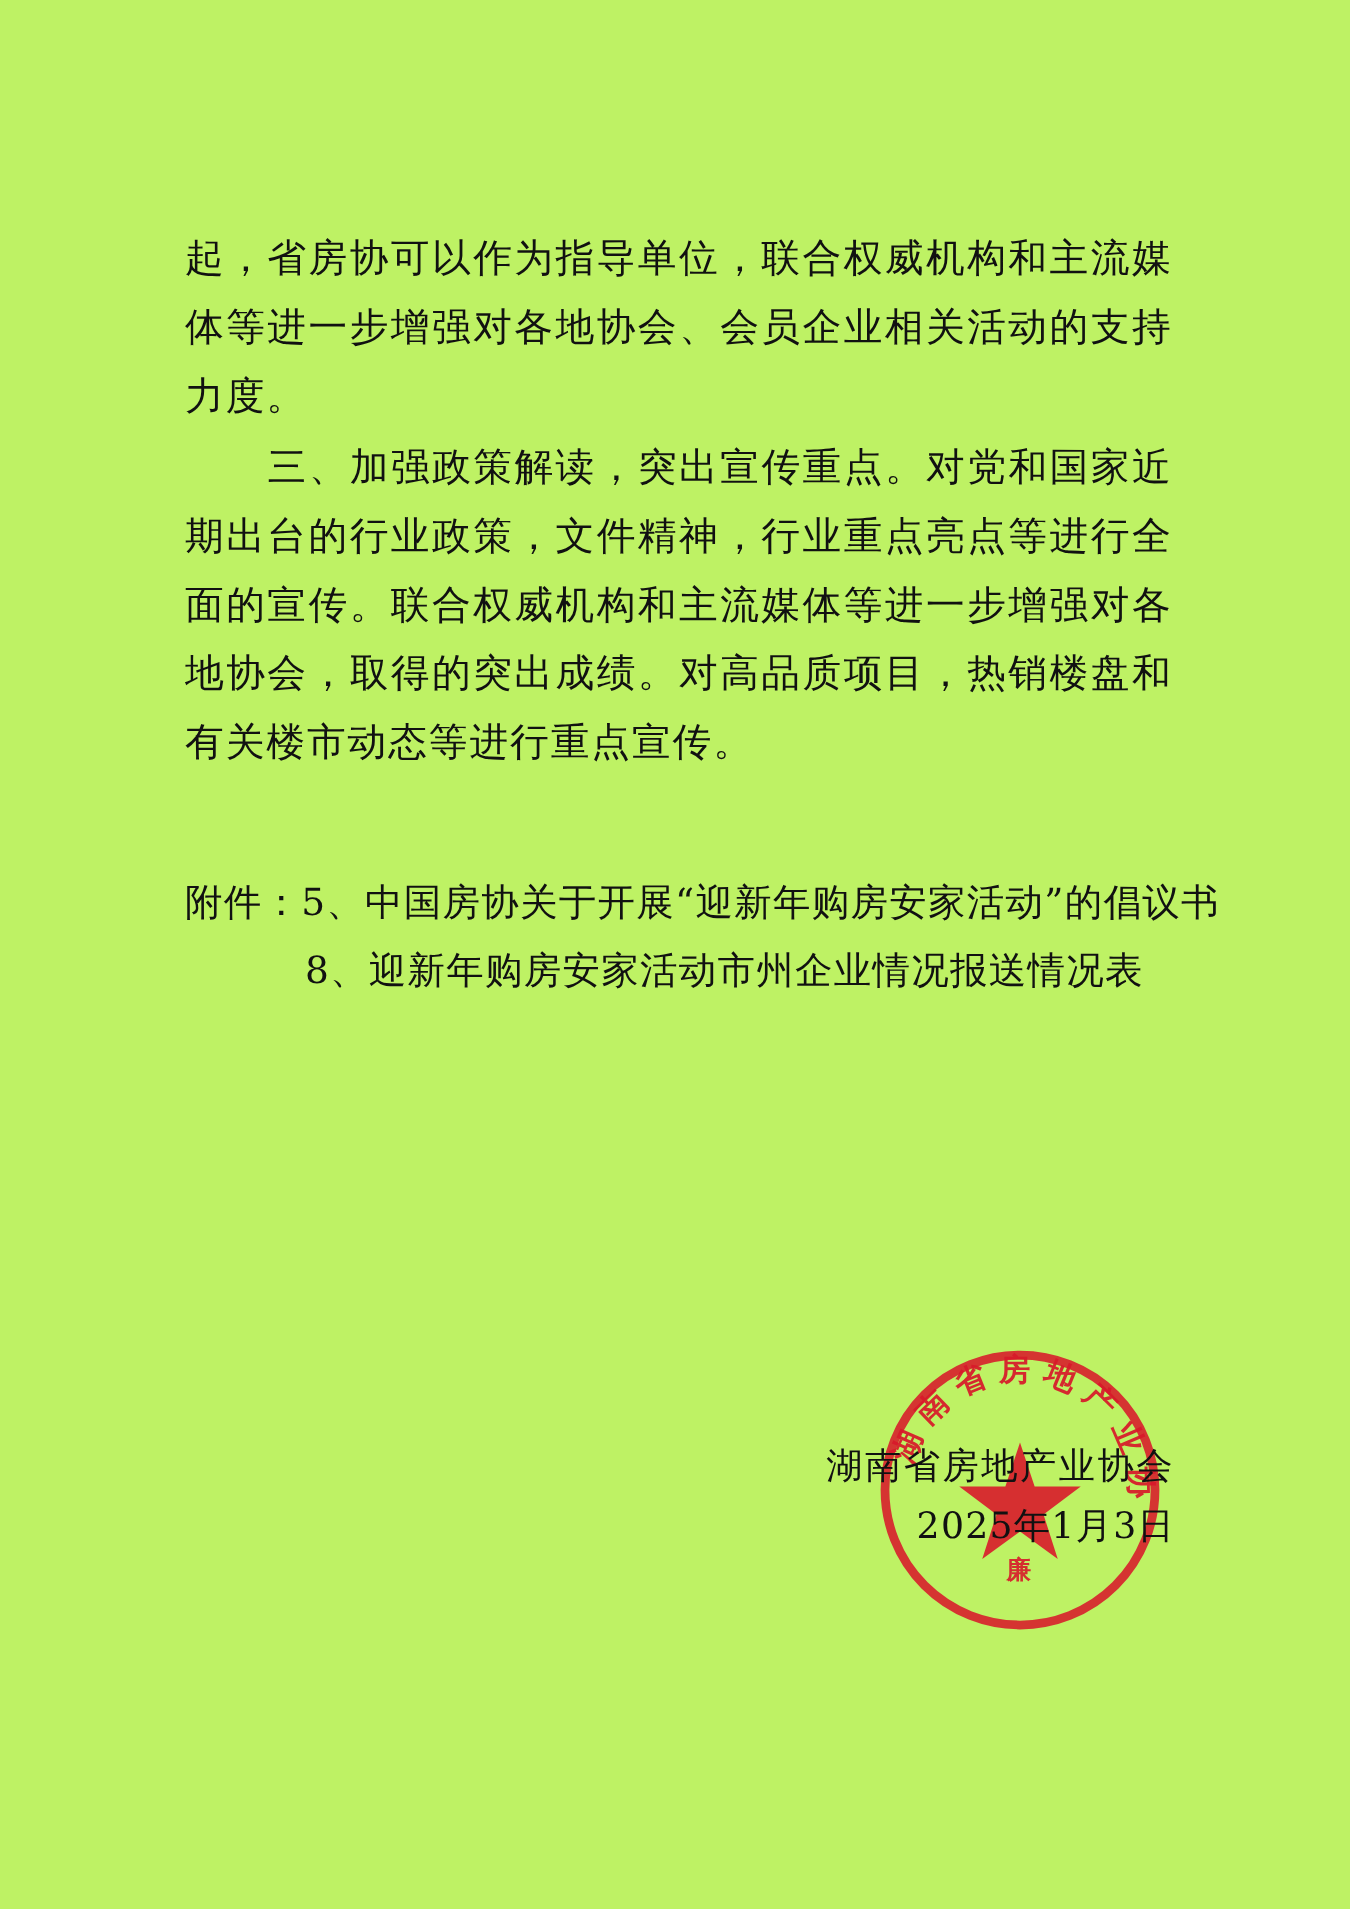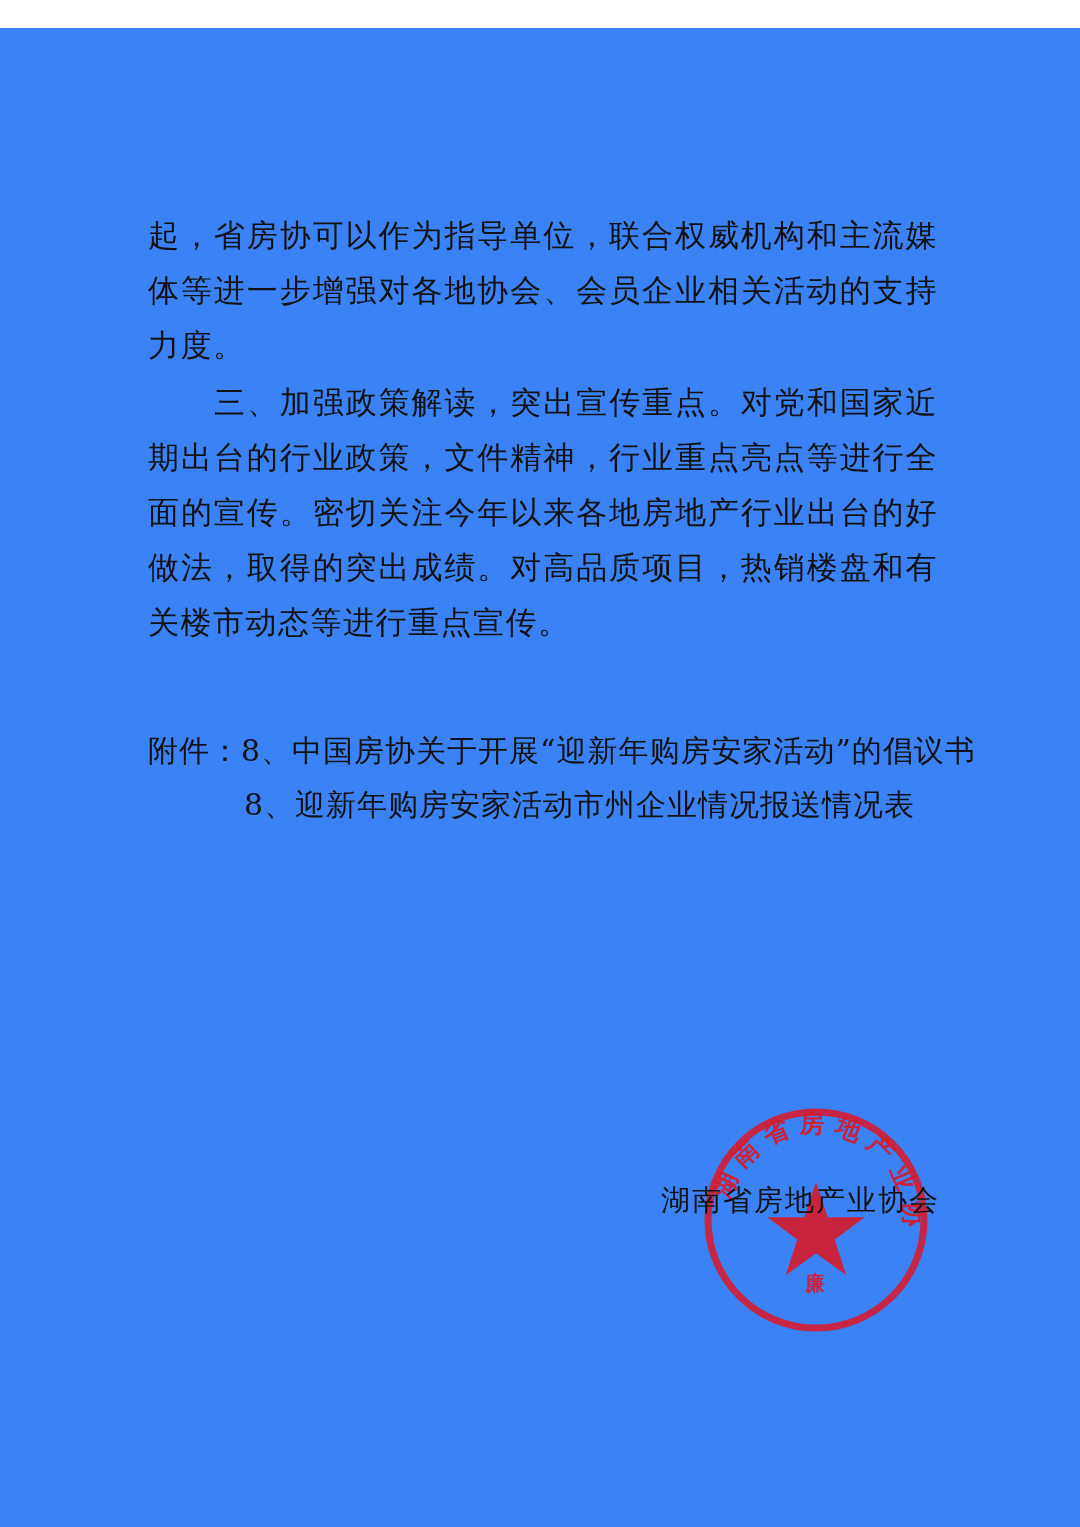--- a/index.html
+++ b/index.html
@@ -11,22 +11,21 @@
     width: 1080px;
     height: 1527px;
     position: relative;
     font-family: "DejaVu Serif", "Liberation Serif", serif;
     color: #1a1a1a;
     overflow: hidden;
   }
   .page {
     position: absolute;
     inset: 0;
-    background: #3b82f6;
-    margin-top: 28px;
+    background: #bef264;
   }
   .content {
     position: absolute;
     left: 148px;
     top: 180px;
     width: 790px;
   }
   .para {
     font-size: 31px;
     line-height: 55px;
@@ -95,32 +94,33 @@
 </style>
 </head>
 <body>
 
 <div class="page">
 
   <div class="content">
 
     <p class="para">起，省房协可以作为指导单位，联合权威机构和主流媒体等进一步增强对各地协会、会员企业相关活动的支持力度。</p>
 
-    <p class="para indent">三、加强政策解读，突出宣传重点。对党和国家近期出台的行业政策，文件精神，行业重点亮点等进行全面的宣传。密切关注今年以来各地房地产行业出台的好做法，取得的突出成绩。对高品质项目，热销楼盘和有关楼市动态等进行重点宣传。</p>
+    <p class="para indent">三、加强政策解读，突出宣传重点。对党和国家近期出台的行业政策，文件精神，行业重点亮点等进行全面的宣传。联合权威机构和主流媒体等进一步增强对各地协会，取得的突出成绩。对高品质项目，热销楼盘和有关楼市动态等进行重点宣传。</p>
 
 
     <div class="attach-block">
-      <div class="attach-line">附件：8、中国房协关于开展“迎新年购房安家活动”的倡议书</div>
+      <div class="attach-line">附件：5、中国房协关于开展“迎新年购房安家活动”的倡议书</div>
       <div class="attach-line second">8、迎新年购房安家活动市州企业情况报送情况表</div>
     </div>
 
   </div>
 
   <div class="signature">
     <div class="sig-org">湖南省房地产业协会</div>
+    <div class="sig-date">2025年1月3日</div>
   </div>
 
   <div class="seal">
     <svg width="232" height="232" viewBox="0 0 232 232" xmlns="http://www.w3.org/2000/svg">
       <defs>
         <path id="sealArcTop" d="M 28,116 A 88,88 0 0 1 204,116" fill="none"></path>
         <path id="sealArcBottom" d="M 46,116 A 70,70 0 0 0 186,116" fill="none"></path>
       </defs>
       <circle cx="116" cy="116" r="108" fill="none" stroke="#d8192a" stroke-width="7" opacity="0.88"></circle>
       <g opacity="0.9">

